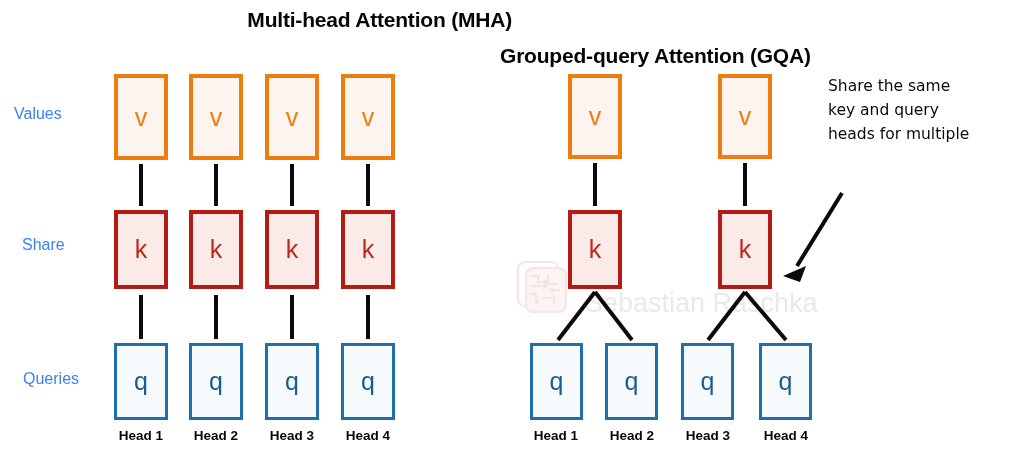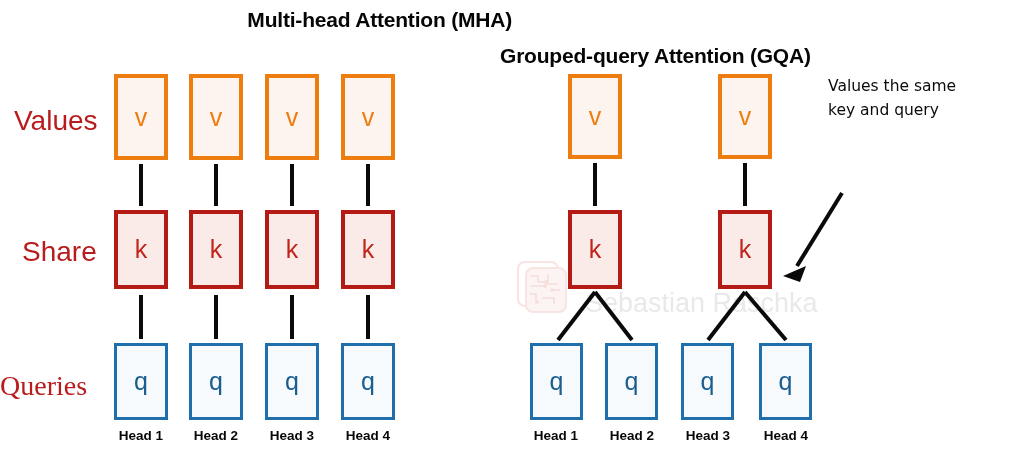--- a/index.html
+++ b/index.html
@@ -7,21 +7,21 @@
   #stage{position:relative;width:1023px;height:474px;background:#fff;}
 
   .title{
     position:absolute;font-family:"Liberation Sans",sans-serif;
     font-weight:bold;font-size:21px;color:#050505;white-space:nowrap;letter-spacing:-0.2px;
   }
   #title-mha{left:0;top:8px;width:512px;text-align:right;}
   #title-gqa{left:500px;top:8px;width:420px;text-align:left;margin-top:36px;}
 
   .row-label{
-    position:absolute;font-size:28px;color:#b91c1c;white-space:nowrap;
+    position:absolute;font-size:16px;color:#3b82f6;white-space:nowrap;
     font-family:"Liberation Sans",sans-serif;
   }
 
   .cell{
     position:absolute;box-sizing:border-box;
     display:flex;align-items:center;justify-content:center;
     font-size:25px;font-family:"Liberation Sans",sans-serif;
   }
   .cell.v{border:4px solid #ED7D0E;background:#FDF4EF;color:#ED7D0E;}
   .cell.k{border:4px solid #B31B14;background:#FAEAE8;color:#C0241B;}
@@ -74,21 +74,21 @@
       </g>
     </svg>
   </div>
   <div class="wm-text">Sebastian Raschka</div>
 
   <div class="title" id="title-mha">Multi-head Attention (MHA)</div>
   <div class="title" id="title-gqa">Grouped-query Attention (GQA)</div>
 
   <div class="row-label" style="left:14px;top:105px;">Values</div>
   <div class="row-label" style="left:22px;top:236px;">Share</div>
-  <div class="row-label" style="left:0;top:370px;font-family:Liberation Serif, serif;">Queries</div>
+  <div class="row-label" style="left:23px;top:370px;">Queries</div>
 
   <div class="cell v" style="left:114px;top:74px;width:54px;height:86px;">
       <span>v</span>
     </div>
   <div class="cell v" style="left:189px;top:74px;width:54px;height:86px;">
       <span>v</span>
     </div>
   <div class="cell v" style="left:265px;top:74px;width:54px;height:86px;">
       <span>v</span>
     </div>
@@ -178,17 +178,18 @@
     <line x1="595" y1="292" x2="632" y2="340" stroke="#0A0A0A" stroke-width="4"></line>
 
     <line x1="745" y1="292" x2="708" y2="340" stroke="#0A0A0A" stroke-width="4"></line>
     <line x1="745" y1="292" x2="786" y2="340" stroke="#0A0A0A" stroke-width="4"></line>
 
     <line x1="842" y1="193" x2="797" y2="266" stroke="#0A0A0A" stroke-width="4"></line>
     <polygon points="783,276 806,266 800,282" fill="#0A0A0A"></polygon>
   </svg>
 
   <div class="annotation">
-    <div>Values the same</div>
+    <div>Share the same</div>
     <div>key and query</div>
+    <div>heads for multiple</div>
   </div>
 
 </div>
 
 </body></html>

